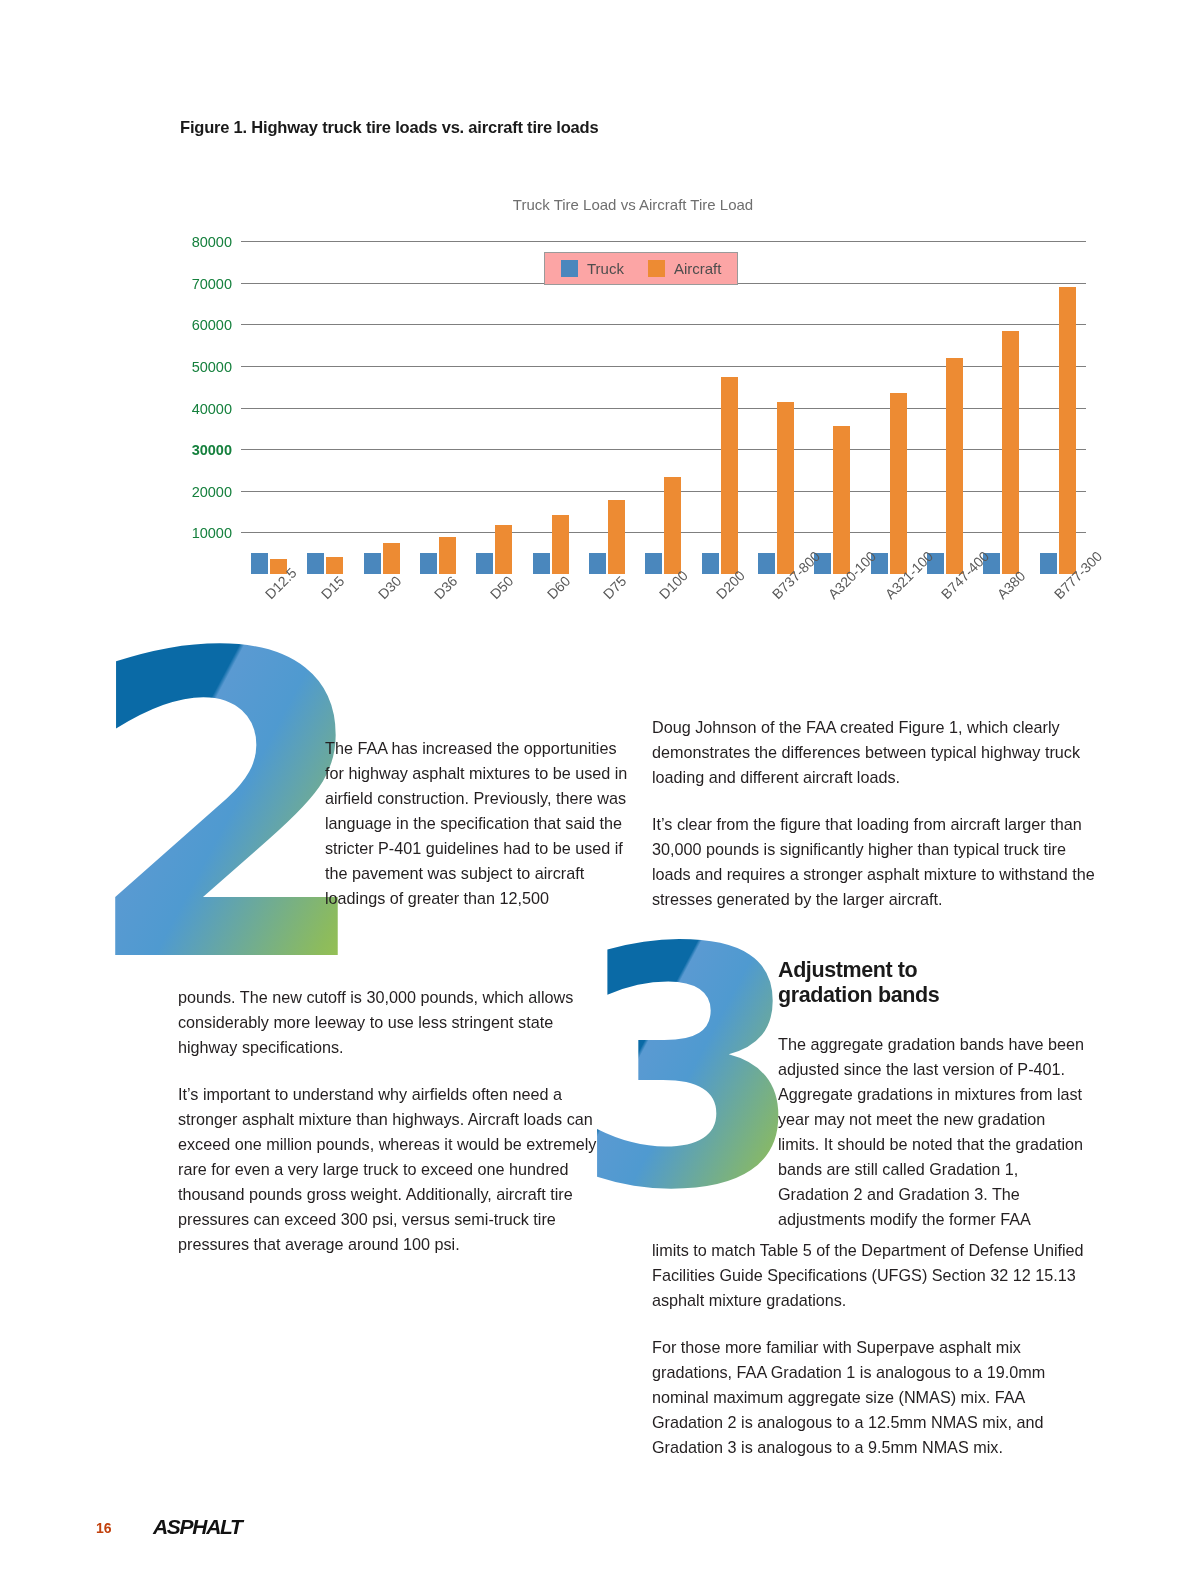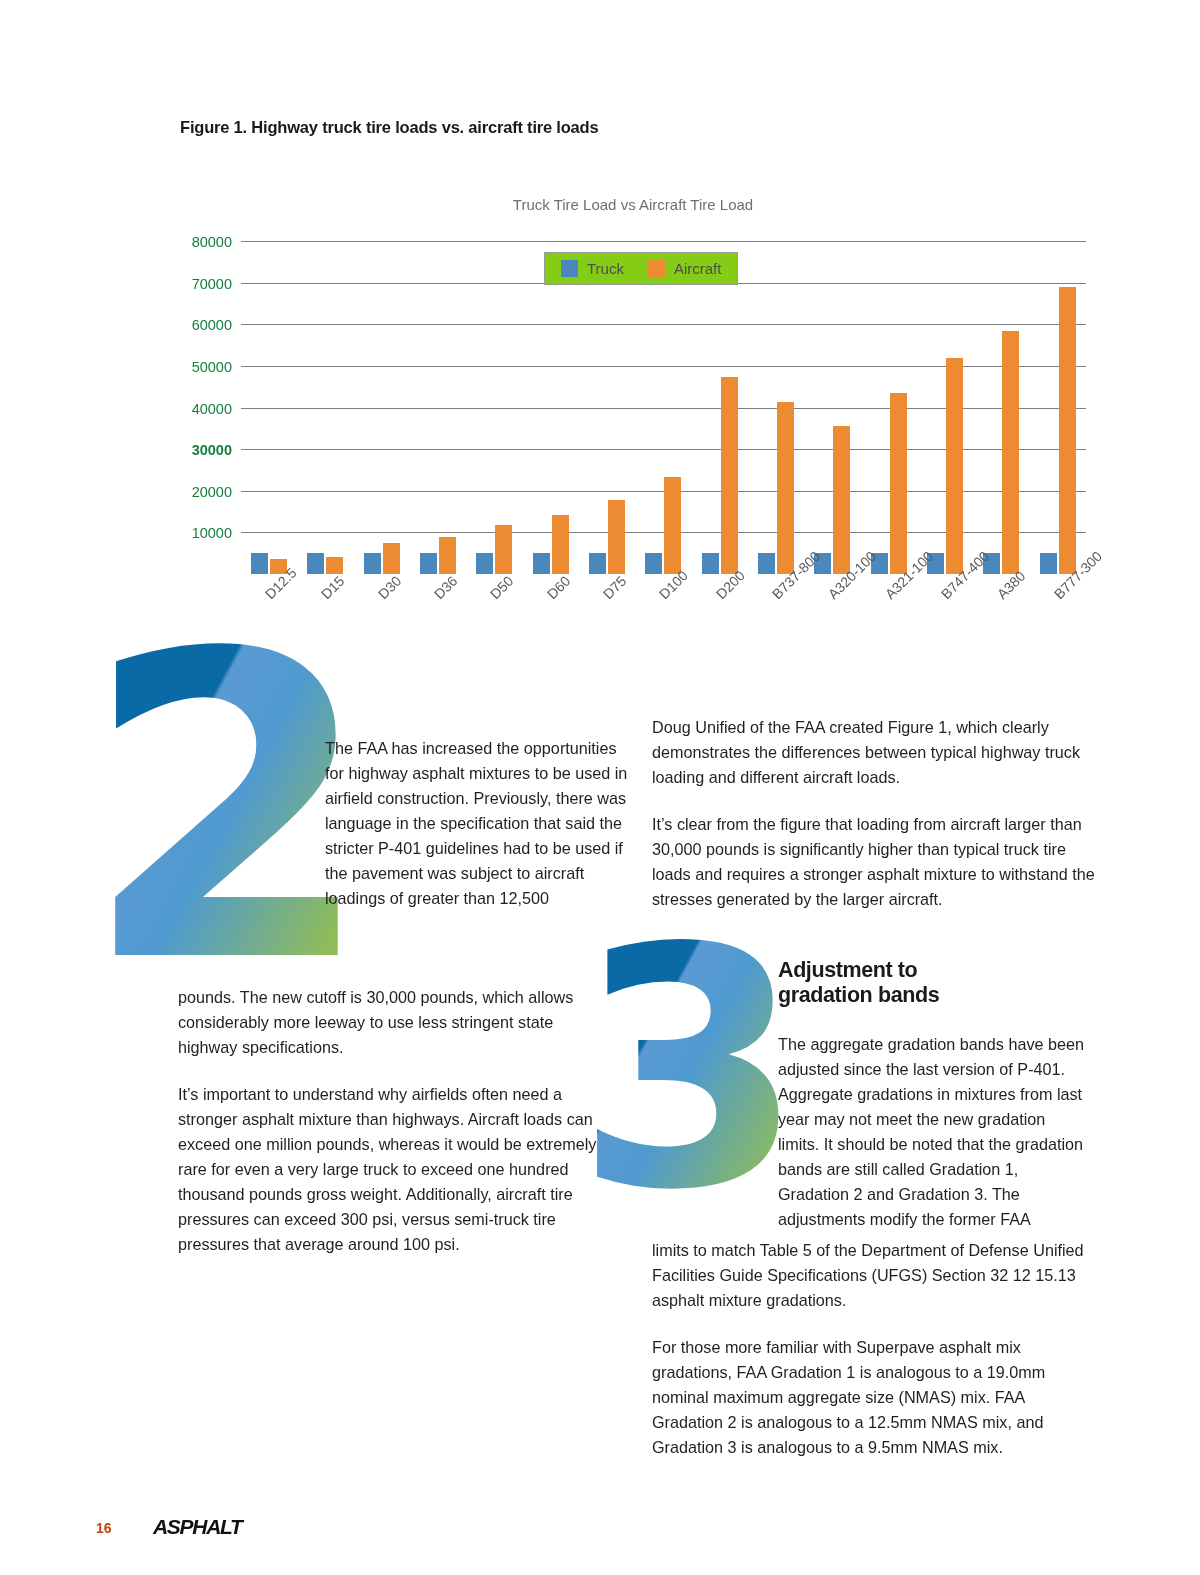--- a/index.html
+++ b/index.html
@@ -25,21 +25,21 @@
   .bar{width:17px;}
   .bar.truck{background:#4a87bd;}
   .bar.aircraft{background:#ed8b33;}
   .xlabels{position:absolute;left:63px;top:383px;width:845px;height:80px;display:flex;}
   .xl{flex:1 1 0;position:relative;}
   .xl span{position:absolute;left:50%;top:6px;transform-origin:left top;
            transform:rotate(-45deg) translate(-12px,2px);
            font-size:14px;color:#595959;white-space:nowrap;}
 
   
-  .legend{position:absolute;left:366px;top:60px;border:1.4px solid #9a9a9a;background:#84cc16;
+  .legend{position:absolute;left:366px;top:60px;border:1.4px solid #9a9a9a;background:#fca5a5;
           padding:7px 16px;display:flex;align-items:center;gap:24px;z-index:5;}
   .lg{display:flex;align-items:center;gap:9px;font-size:15px;color:#4d4d4d;}
   .sw{width:17px;height:17px;display:inline-block;}
   .sw.truck{background:#4a87bd;}
   .sw.aircraft{background:#ed8b33;}
 
   
   .bignum{position:absolute;font-size:420px;line-height:1;font-weight:bold;
           font-family:"DejaVu Sans",sans-serif;letter-spacing:-12px;
           -webkit-background-clip:text;background-clip:text;color:transparent;
@@ -232,21 +232,21 @@
 <div class="col col-left-indent">
   <p class="tight">  The FAA has increased the opportunities for highway asphalt mixtures to be used in airfield construction. Previously, there was language in the specification that said the stricter P-401 guidelines had to be used if the pavement was subject to aircraft loadings of greater than 12,500</p>
 </div>
 
 <div class="col col-left-full">
   <p>pounds. The new cutoff is 30,000 pounds, which allows considerably more leeway to use less stringent state highway specifications.</p>
   <p>  It’s important to understand why airfields often need a stronger asphalt mixture than highways.  Aircraft loads can exceed one million pounds, whereas it would be extremely rare for even a very large truck to exceed one hundred thousand pounds gross weight. Additionally, aircraft tire pressures can exceed 300 psi, versus semi-truck tire pressures that average around 100 psi.</p>
 </div>
 
 <div class="col col-right-top">
-  <p>Doug Unified of the FAA created Figure 1, which clearly demonstrates the differences between typical highway truck loading and different aircraft loads.</p>
+  <p>Doug Johnson of the FAA created Figure 1, which clearly demonstrates the differences between typical highway truck loading and different aircraft loads.</p>
   <p>  It’s clear from the figure that loading from aircraft larger than 30,000 pounds is significantly higher than typical truck tire loads and requires a stronger asphalt mixture to withstand the stresses generated by the larger aircraft.</p>
 </div>
 
 <div class="bignum three">3</div>
 
 <div class="col col-right-indent">
   <div class="h2">
     <div>Adjustment to</div>
     <div>gradation bands</div>
   </div>

